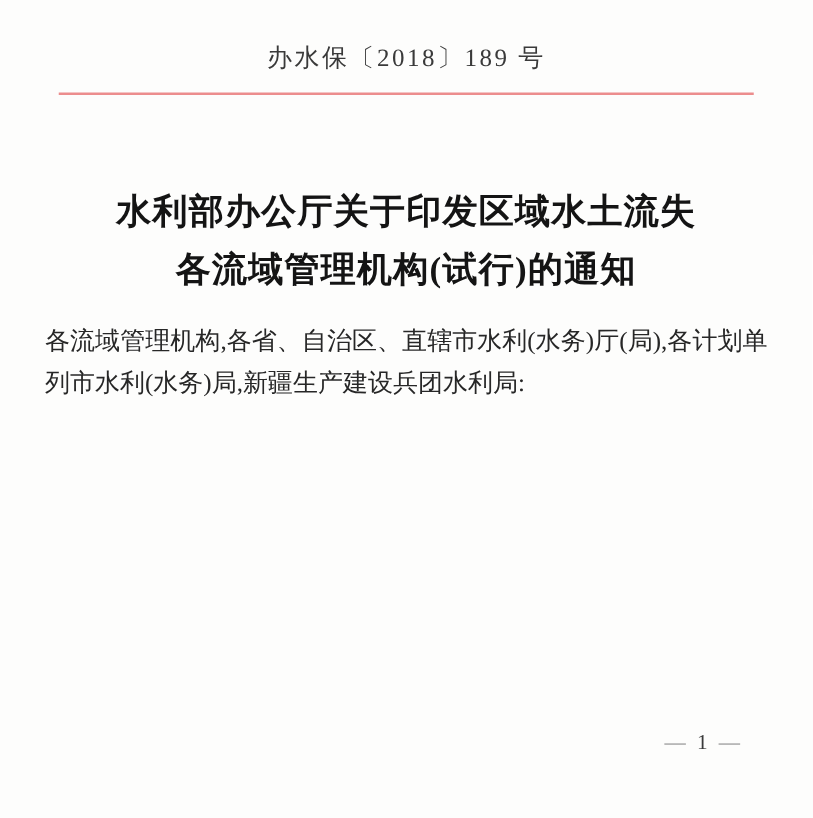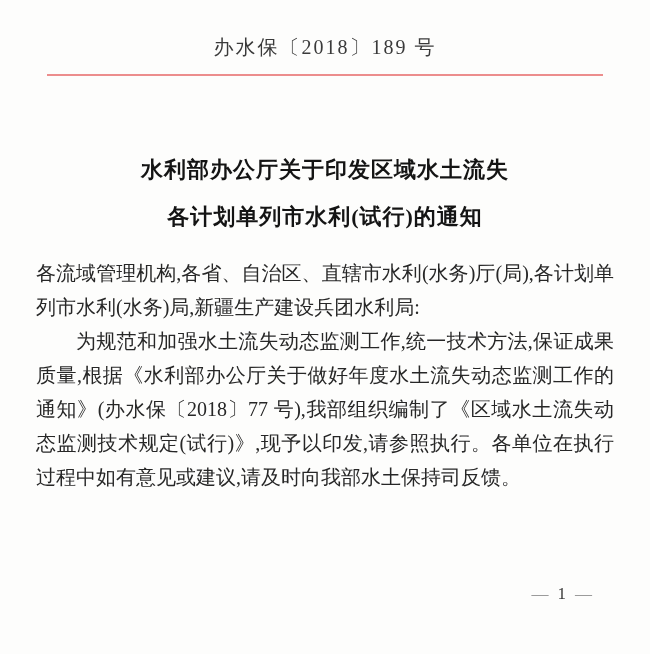--- a/index.html
+++ b/index.html
@@ -24,21 +24,21 @@
     color: #3a3a3a;
   }
   .red-rule {
     width: 556px; height: 2px;
     background: #ec8d8d;
     margin: 14px auto 0 auto;
   }
   .doc-title {
     margin-top: 70px;
     text-align: center;
-    font-size: 22px;
+    font-size: 28px;
     line-height: 47px;
     font-weight: bold;
     color: #141414;
     letter-spacing: 1px;
   }
   .doc-title .title-line { display: block; }
   .body-text {
     margin: 16px 36px 0 36px;
     font-size: 20px;
     line-height: 34px;
@@ -72,27 +72,26 @@
 <body>
 
 <div class="page">
 
   <div class="doc-number">办水保〔2018〕189 号</div>
 
   <div class="red-rule"></div>
 
   <h1 class="doc-title">
     <span class="title-line">水利部办公厅关于印发区域水土流失</span>
-    <span class="title-line">各计划单列市水利(试行)的通知</span>
+    <span class="title-line">各流域管理机构(试行)的通知</span>
   </h1>
 
   <div class="body-text">
     <p class="recipients">各流域管理机构,各省、自治区、直辖市水利(水务)厅(局),各计划单列市水利(水务)局,新疆生产建设兵团水利局:</p>
 
-    <p class="para-indent">为规范和加强水土流失动态监测工作,统一技术方法,保证成果质量,根据《水利部办公厅关于做好年度水土流失动态监测工作的通知》(办水保〔2018〕77 号),我部组织编制了《区域水土流失动态监测技术规定(试行)》,现予以印发,请参照执行。各单位在执行过程中如有意见或建议,请及时向我部水土保持司反馈。</p>
 
 
   </div>
 
   <div class="page-number">
     <span class="dash">—</span>
     <span class="num">1</span>
     <span class="dash">—</span>
   </div>
 

